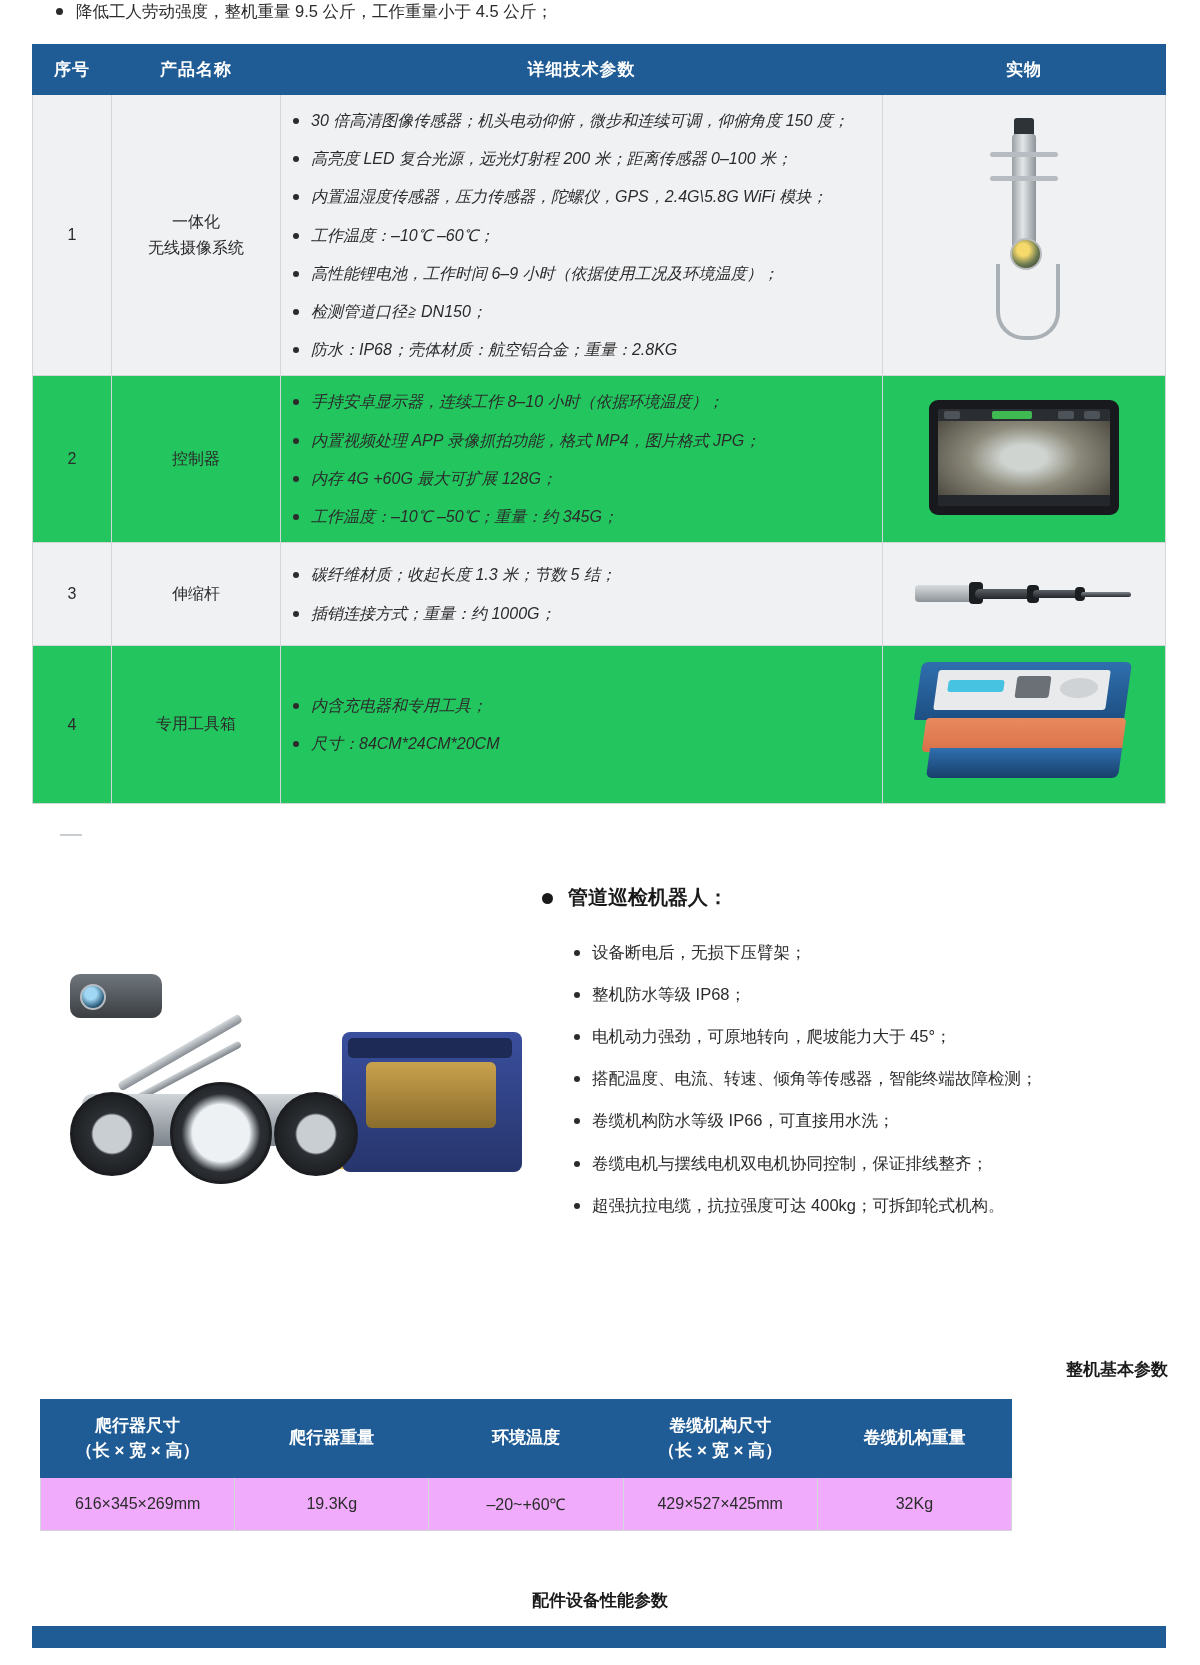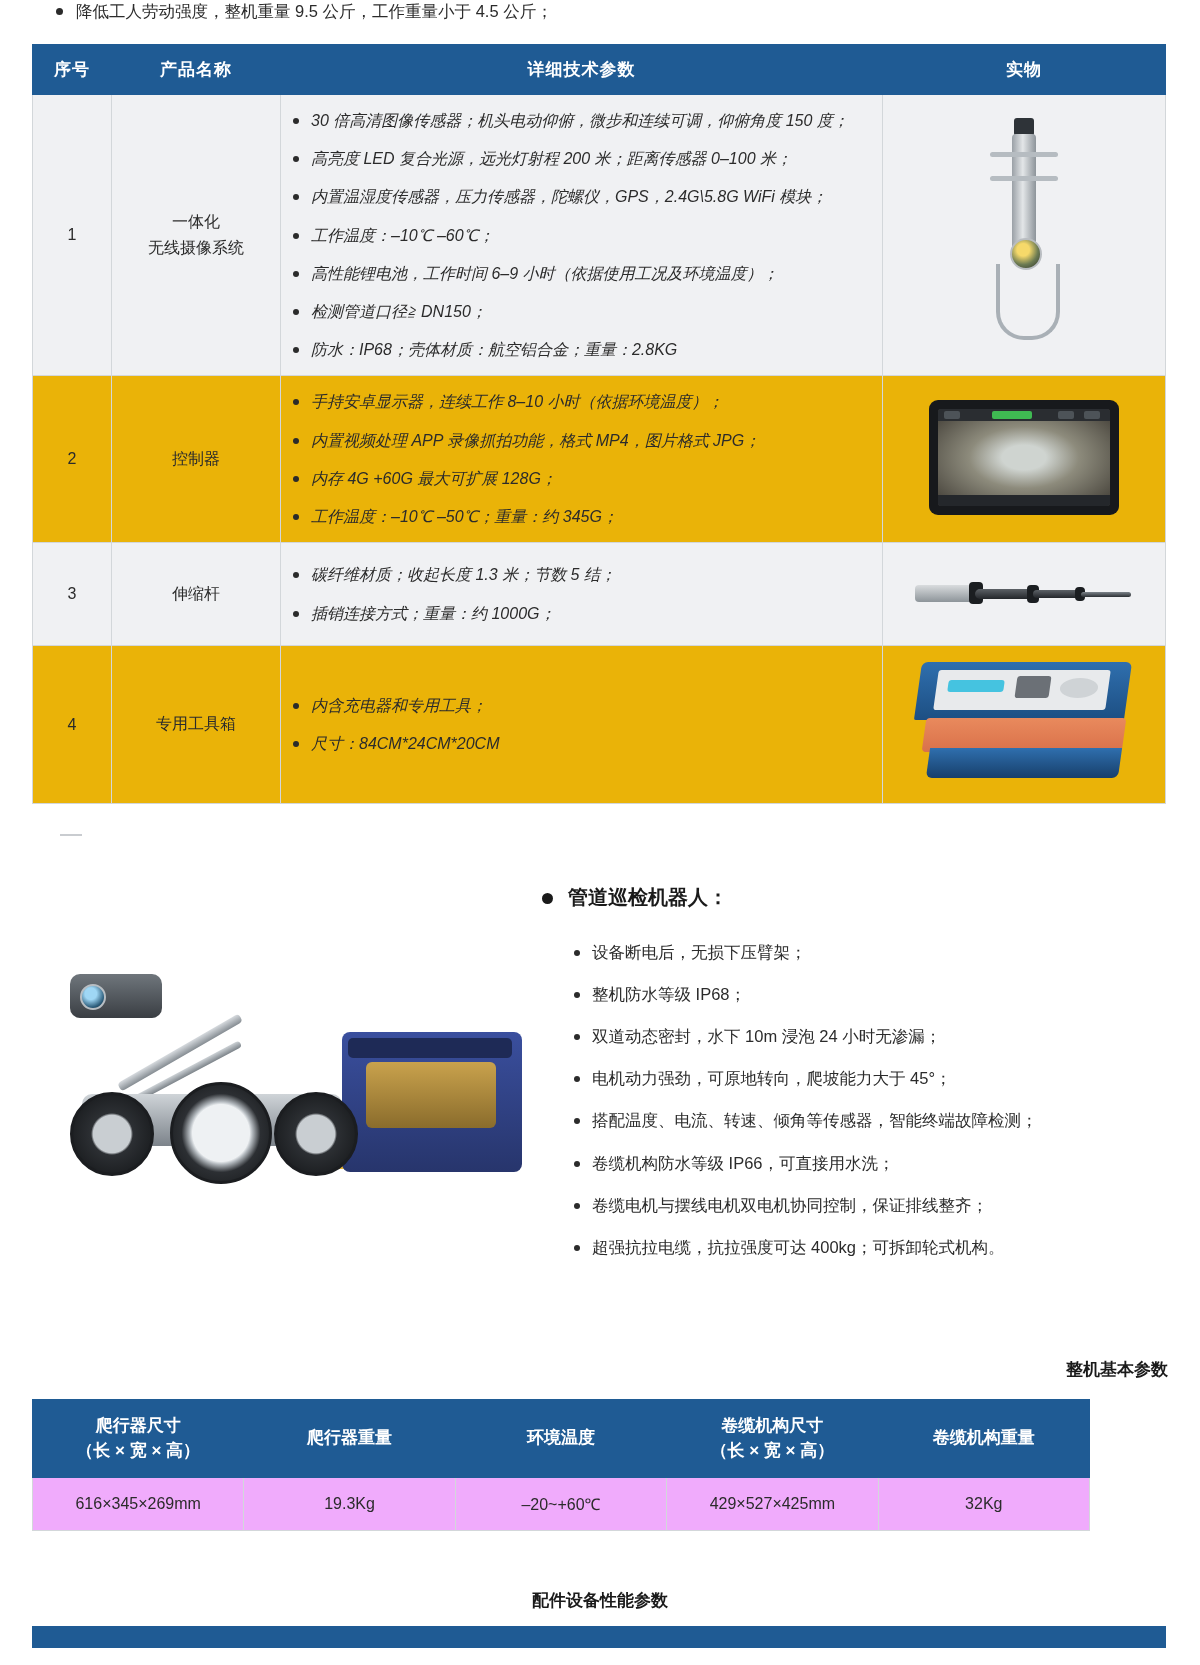--- a/index.html
+++ b/index.html
@@ -61,21 +61,21 @@
     text-align: center;
     letter-spacing: 1px;
   }
   table.spec td {
     border: 1px solid #d3d7da;
     vertical-align: middle;
     padding: 14px 10px;
     font-size: 16px;
   }
   table.spec tbody tr.odd td { background: #f0f1f3; }
-  table.spec tbody tr.even td { background: #eab308; }
+  table.spec tbody tr.even td { background: #22c55e; }
   td.col-no {
     text-align: center;
     width: 66px;
     font-size: 17px;
     color: #2b2b2b;
   }
   td.col-name {
     text-align: center;
     width: 156px;
     font-size: 16.5px;
@@ -313,24 +313,24 @@
 
   
   .section-title {
     text-align: right;
     font-size: 17px;
     font-weight: bold;
     color: #1a1a1a;
     margin: 44px 0 18px 0;
   }
   table.params {
-    width: 1058px;
+    width: 972px;
     border-collapse: collapse;
     table-layout: fixed;
-    margin: 0;
+    margin: 8px;
   }
   table.params th {
     background: #1f5b94;
     color: #fff;
     font-size: 17px;
     font-weight: bold;
     border: 1px solid #1f5b94;
     padding: 14px 6px;
     line-height: 1.45;
     text-align: center;
@@ -505,21 +505,20 @@
         <span class="drum"></span>
       </span>
       <span class="wheel w1"></span>
       <span class="wheel w2"></span>
       <span class="wheel w3"></span>
     </div>
 
     <ul class="robot-list">
       <li>设备断电后，无损下压臂架；</li>
       <li>整机防水等级 IP68；</li>
-      <li>双道动态密封，水下 10m 浸泡 24 小时无渗漏；</li>
       <li>电机动力强劲，可原地转向，爬坡能力大于 45°；</li>
       <li>搭配温度、电流、转速、倾角等传感器，智能终端故障检测；</li>
       <li>卷缆机构防水等级 IP66，可直接用水洗；</li>
       <li>卷缆电机与摆线电机双电机协同控制，保证排线整齐；</li>
       <li>超强抗拉电缆，抗拉强度可达 400kg；可拆卸轮式机构。</li>
     </ul>
   </div>
 
   <div class="section-title">整机基本参数</div>
   <table class="params">

